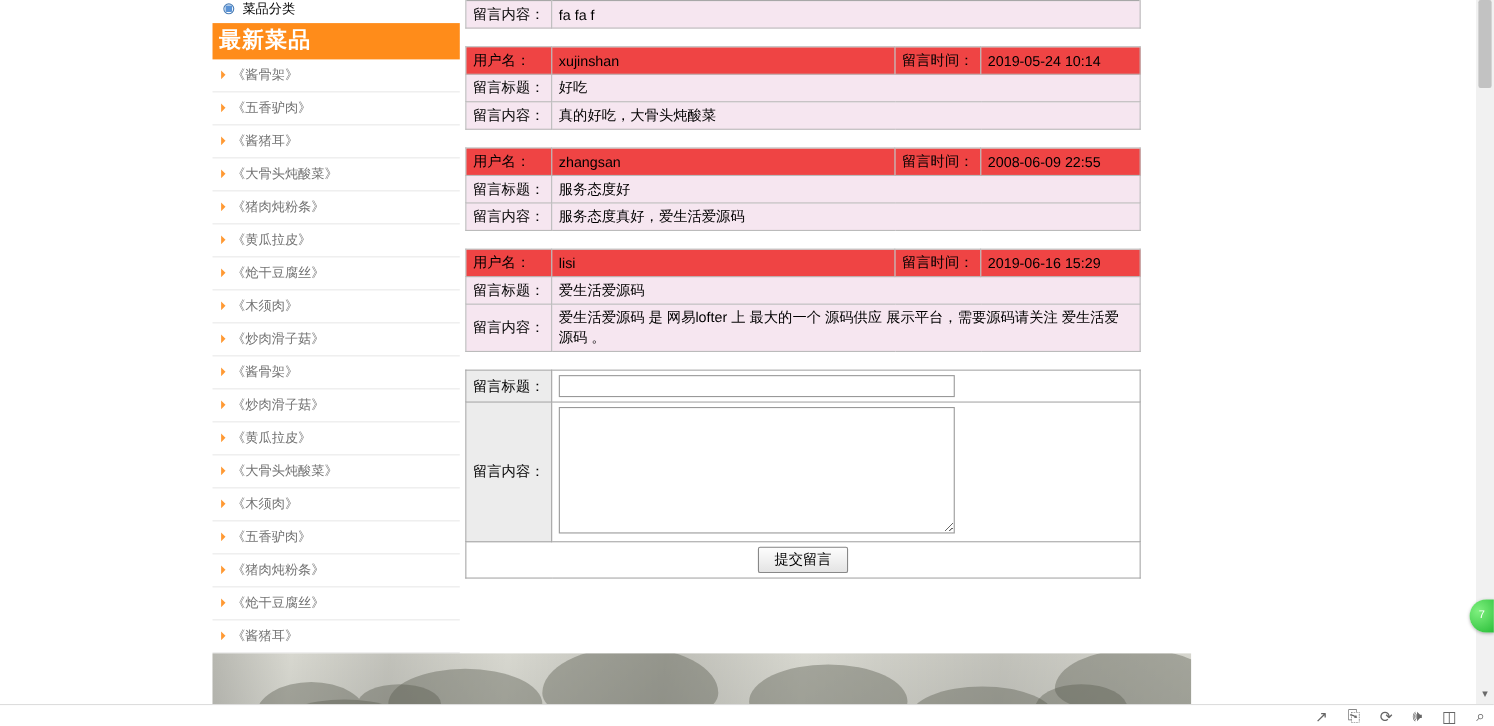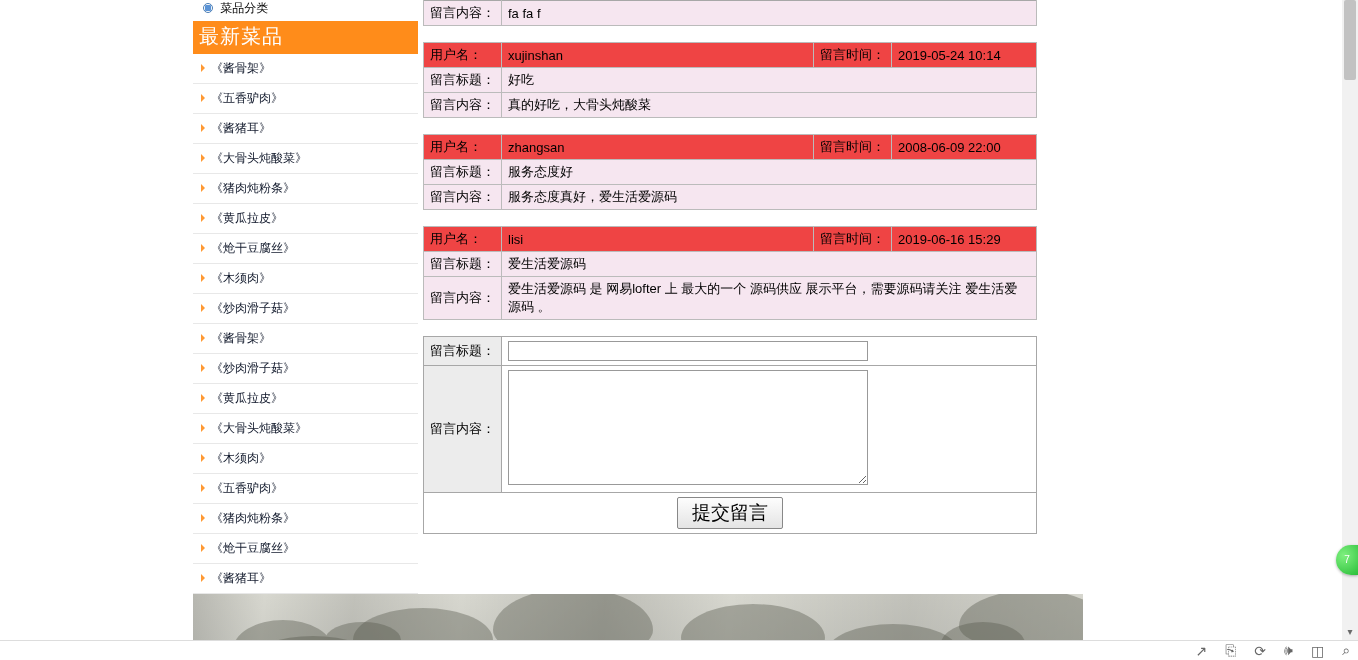--- a/index.html
+++ b/index.html
@@ -4,42 +4,42 @@
 <style>
   *{box-sizing:border-box;margin:0;padding:0}
   body{font-family:"Microsoft YaHei",Arial,sans-serif;font-size:12px;background:#fff;overflow-x:hidden}
   .page-wrap{width:1340px;margin:0;position:relative}
   .content{width:890px;margin-left:193px;overflow:hidden}
   .left-col{float:left;width:225px}
   .right-col{float:left;width:614px;margin-left:5px}
   .top-cat{padding:0 0 4px 10px}
   .top-cat .ic{display:inline-block;width:10px;height:10px;border:1px solid #4a7db5;border-radius:50%;margin-right:4px;position:relative;top:1px}
   .top-cat .ic:after{content:"";position:absolute;width:6px;height:6px;background:#5a93d6;border-radius:1px;top:1px;left:1px}
-  .sec-header{background:linear-gradient(#ff8c1a,#ff8c1a);color:#fff;font-size:20px;font-weight:normal;padding:2px 6px 4px;letter-spacing:1px}
+  .sec-header{background:linear-gradient(#ff8c1a,#ff8c1a);color:#fff;font-size:20px;font-weight:bold;padding:2px 6px 4px;letter-spacing:1px}
   .item-list{border:0}
   .item-row{padding:6px 0 6px 18px;border-bottom:1px solid #e8e8e8;position:relative}
   .item-row:before{content:"";position:absolute;width:0;height:0;border-top:4px solid transparent;border-bottom:4px solid transparent;border-left:4px solid #ff9933;top:10px;left:8px}
-  .item-row a{color:#0f172a;text-decoration:none}
+  .item-row a{color:#737373;text-decoration:none}
   
   .msg-block{border:1px solid #a7a7a7;margin-bottom:16px;border-collapse:collapse;width:100%}
   .msg-block td{border:1px solid #bbb;padding:3px 6px;font-size:13px}
   .row-blue{background:#ef4444}
   .row-pink{background:#f6e6f0}
   .lbl{width:78px;background:inherit}
   .tm-lbl{width:78px}
   .tm-val{width:145px}
   .msg-first td{border-top:0}
   
   .form-tbl{width:100%;border:1px solid #a7a7a7;border-collapse:collapse}
   .form-tbl td{border:1px solid #a7a7a7;padding:4px 6px;font-size:13px}
   .form-lbl{width:78px;background:#ececec;text-align:left}
   .form-tbl input[type=text]{width:360px;border:1px solid #999;height:20px;background:#fff}
   .form-tbl textarea{width:360px;height:115px;border:1px solid #999;font-family:inherit;resize:both;background:#fff}
   .submit-row{text-align:center}
-  .submit-btn{padding:2px 14px;border:1px solid #888;background:linear-gradient(#fdfdfd,#e4e4e4);border-radius:2px;font-size:19px;cursor:pointer}
+  .submit-btn{padding:2px 14px;border:1px solid #888;background:linear-gradient(#fdfdfd,#e4e4e4);border-radius:2px;font-size:13px;cursor:pointer}
   
   .footer-img{clear:both;width:890px;height:80px;margin-top:6px;background:
     linear-gradient(95deg,rgba(0,0,0,.15) 0%,transparent 8%,rgba(0,0,0,.1) 18%,transparent 30%,rgba(0,0,0,.12) 46%,transparent 60%,rgba(0,0,0,.1) 80%,transparent 100%),
     linear-gradient(#d7d7cf,#c8c9c2);position:relative;overflow:hidden}
   .footer-img:before,.footer-img:after{content:"";position:absolute;background:#585a4e;border-radius:50% 50% 40% 40%/60% 60% 40% 40%;opacity:.4}
   .footer-img:before{width:160px;height:70px;top:-6px;left:300px;box-shadow:-150px 10px 0 -10px #585a4e,-260px 30px 0 -18px #585a4e,180px 8px 0 -8px #585a4e,320px 22px 0 -14px #585a4e,460px -4px 0 -6px #585a4e}
   .footer-img:after{width:100px;height:50px;top:26px;left:40px;box-shadow:80px -10px 0 -12px #585a4e,700px -6px 0 -8px #585a4e,780px 8px 0 -14px #585a4e}
   
   .vscroll{position:fixed;right:0;top:0;width:16px;height:100%;background:#f1f1f1}
   .vscroll .thumb{position:absolute;left:2px;width:12px;background:#c2c2c2;border-radius:2px;top:0;height:80px}
@@ -114,21 +114,21 @@
                 <td colspan="3">真的好吃，大骨头炖酸菜</td>
               </tr>
             </tbody>
           </table>
           <table class="msg-block">
             <tbody>
               <tr class="row-blue">
                 <td class="lbl">用户名：</td>
                 <td>zhangsan</td>
                 <td class="tm-lbl">留言时间：</td>
-                <td class="tm-val">2008-06-09 22:00</td>
+                <td class="tm-val">2008-06-09 22:55</td>
               </tr>
               <tr class="row-pink">
                 <td class="lbl">留言标题：</td>
                 <td colspan="3">服务态度好</td>
               </tr>
               <tr class="row-pink">
                 <td class="lbl">留言内容：</td>
                 <td colspan="3">服务态度真好，爱生活爱源码</td>
               </tr>
             </tbody>

